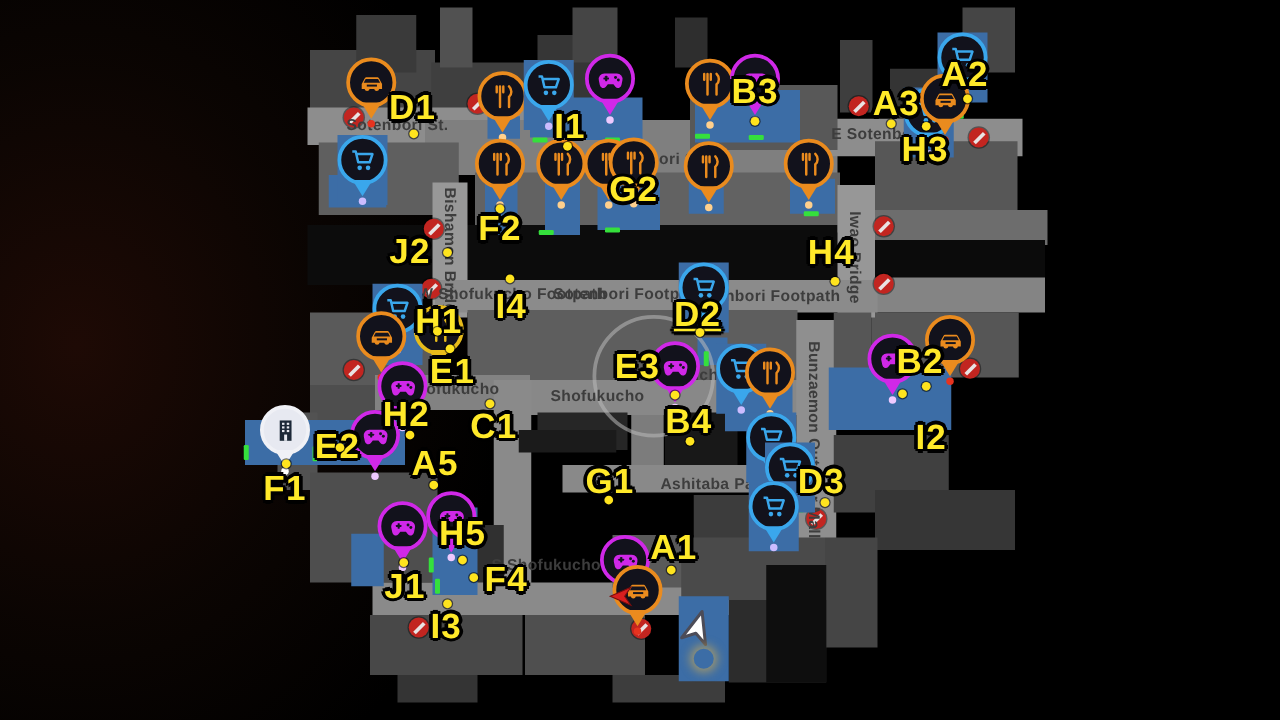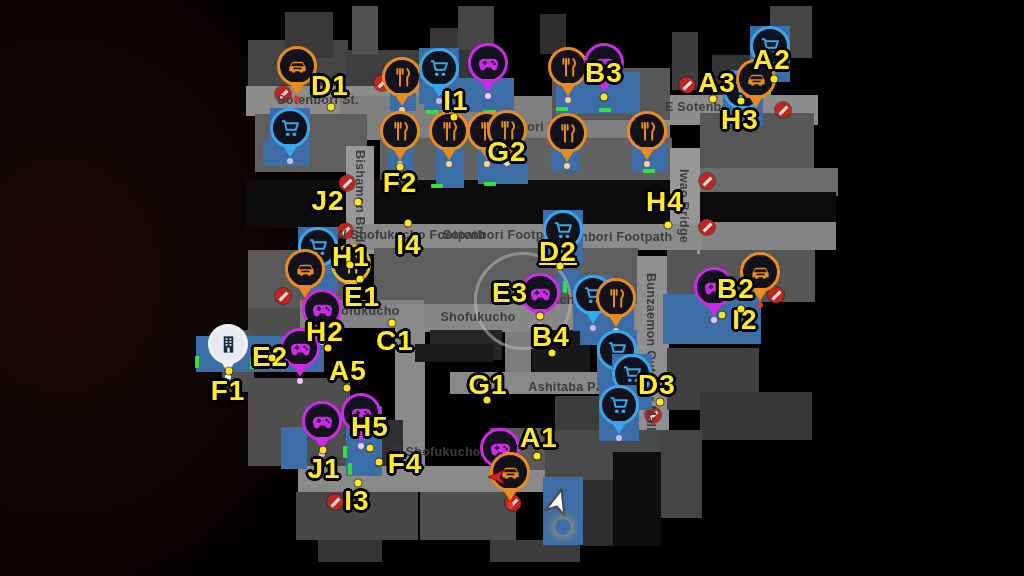--- a/index.html
+++ b/index.html
@@ -681,21 +681,21 @@
       <div class="loc-label" style="left: 409px; top: 245px;">I4</div>
       <div class="loc-label" style="left: 351px; top: 257px;">H1</div>
       <div class="loc-label" style="left: 558px; top: 252px; text-decoration: underline;">D2</div>
       <div class="loc-label" style="left: 362px; top: 297px;">E1</div>
       <div class="loc-label" style="left: 510px; top: 293px;">E3</div>
       <div class="loc-label" style="left: 736px; top: 289px;">B2</div>
       <div class="loc-label" style="left: 325px; top: 332px;">H2</div>
       <div class="loc-label" style="left: 270px; top: 357px;">E2</div>
       <div class="loc-label" style="left: 395px; top: 341px;">C1</div>
       <div class="loc-label" style="left: 551px; top: 337px;">B4</div>
-      <div class="loc-label" style="left: 725px; top: 320px; padding-left: 40px;">I2</div>
+      <div class="loc-label" style="left: 725px; top: 350px; padding-left: 40px;">I2</div>
       <div class="loc-label" style="left: 228px; top: 391px;">F1</div>
       <div class="loc-label" style="left: 348px; top: 371px;">A5</div>
       <div class="loc-label" style="left: 488px; top: 385px;">G1</div>
       <div class="loc-label" style="left: 657px; top: 385px;">D3</div>
       <div class="loc-label" style="left: 539px; top: 438px;">A1</div>
       <div class="loc-label" style="left: 370px; top: 427px;">H5</div>
       <div class="loc-label" style="left: 324px; top: 469px;">J1</div>
       <div class="loc-label" style="left: 405px; top: 464px;">F4</div>
       <div class="loc-label" style="left: 357px; top: 501px;">I3</div>
       <div class="dot" style="left: 331px; top: 107px;"></div>

